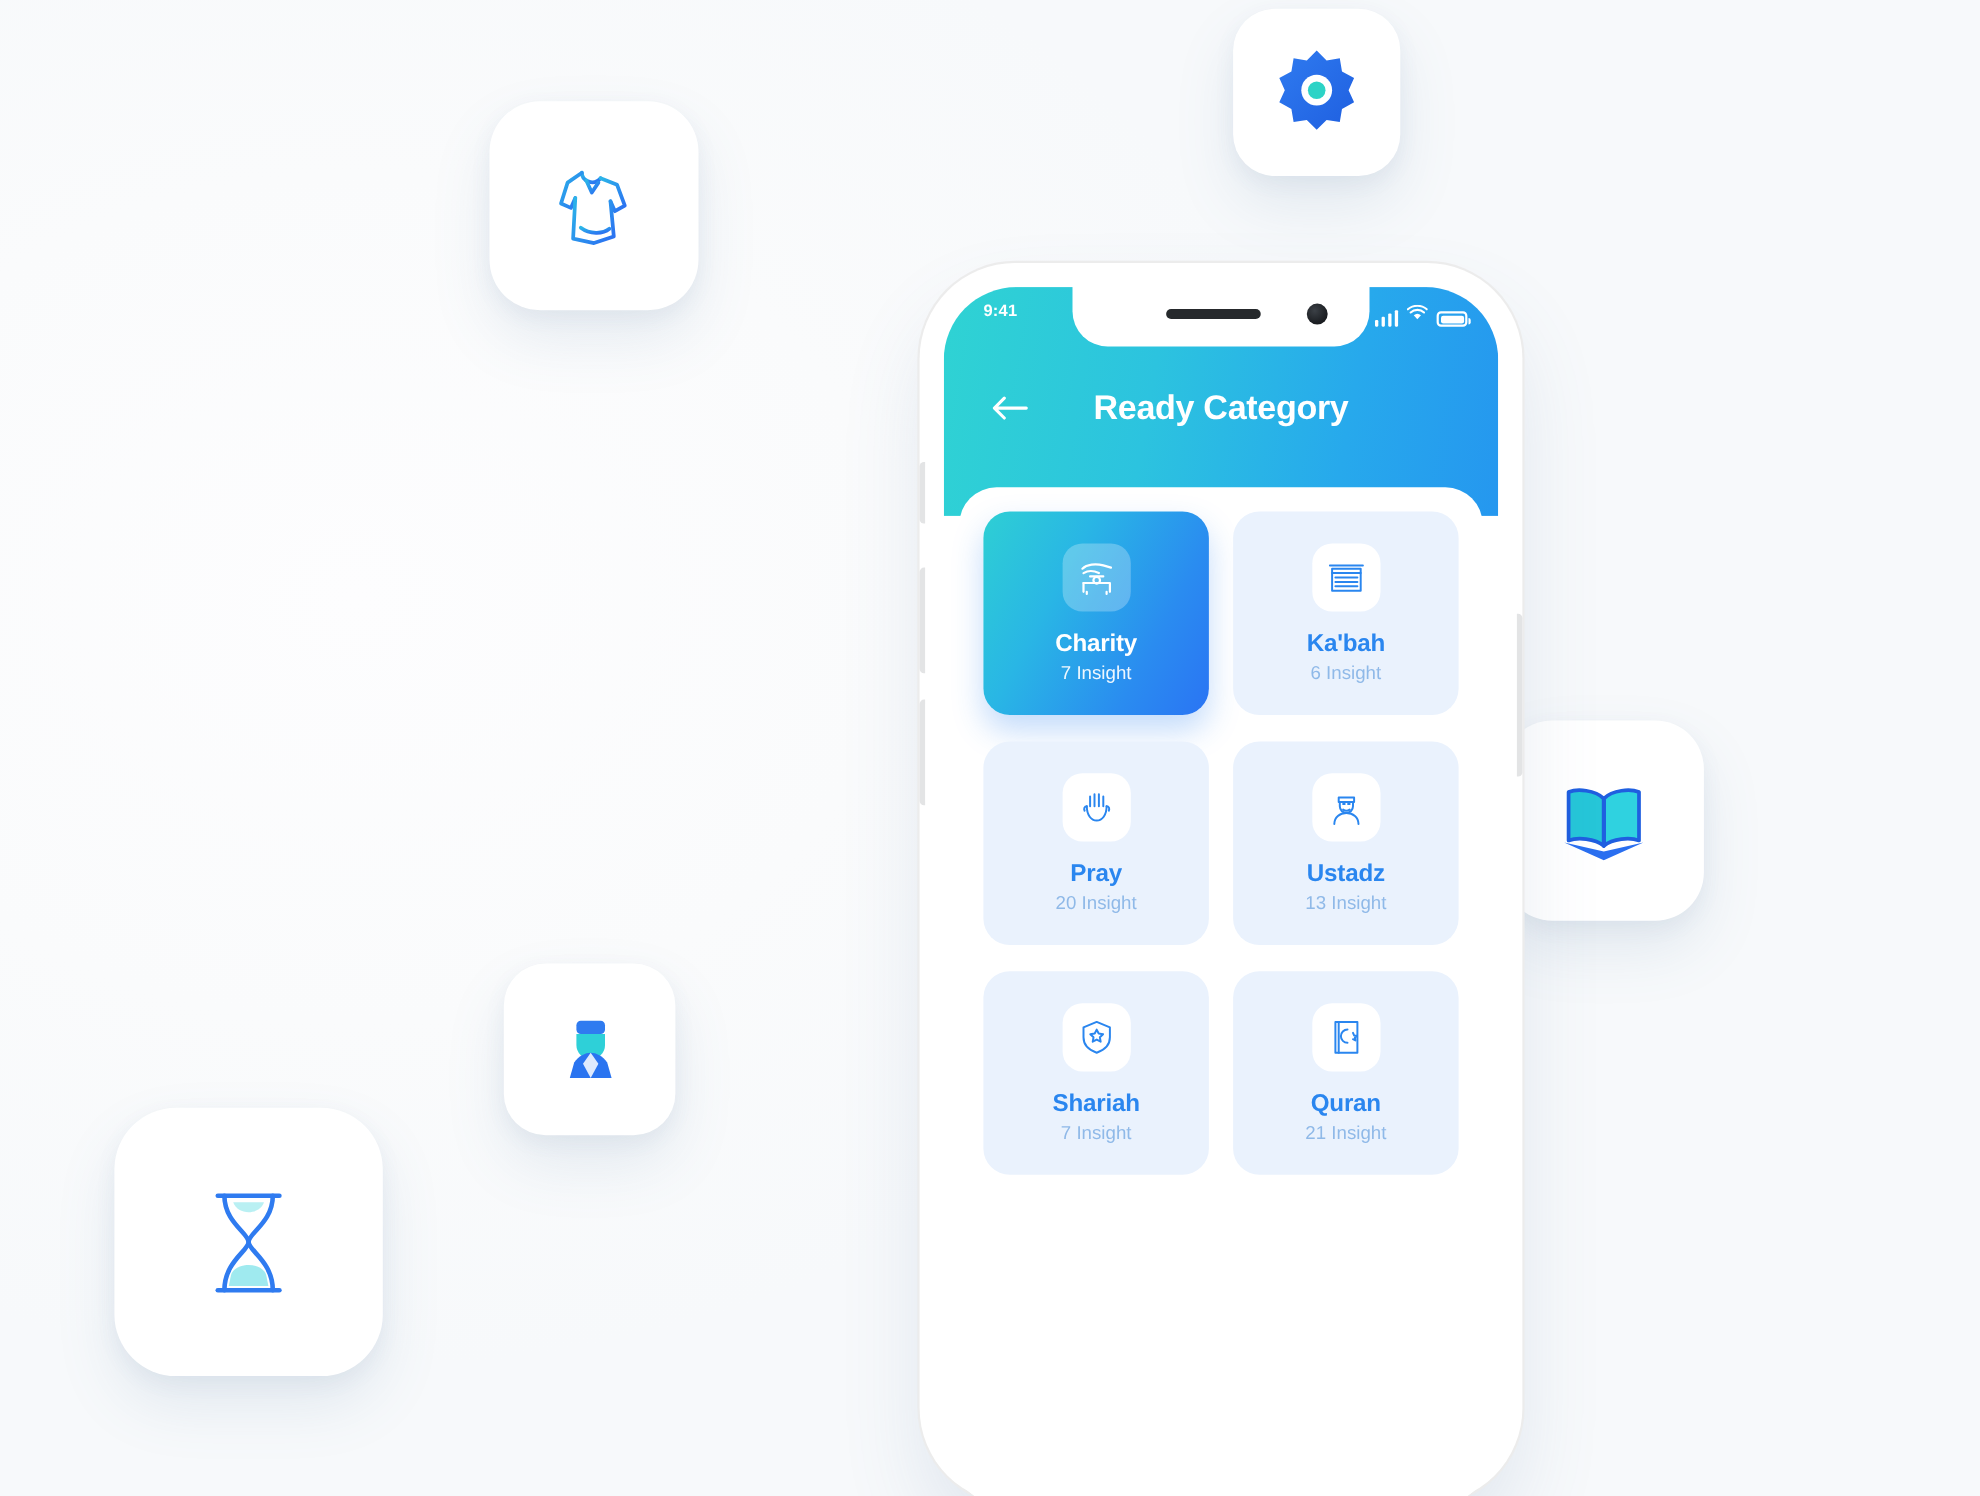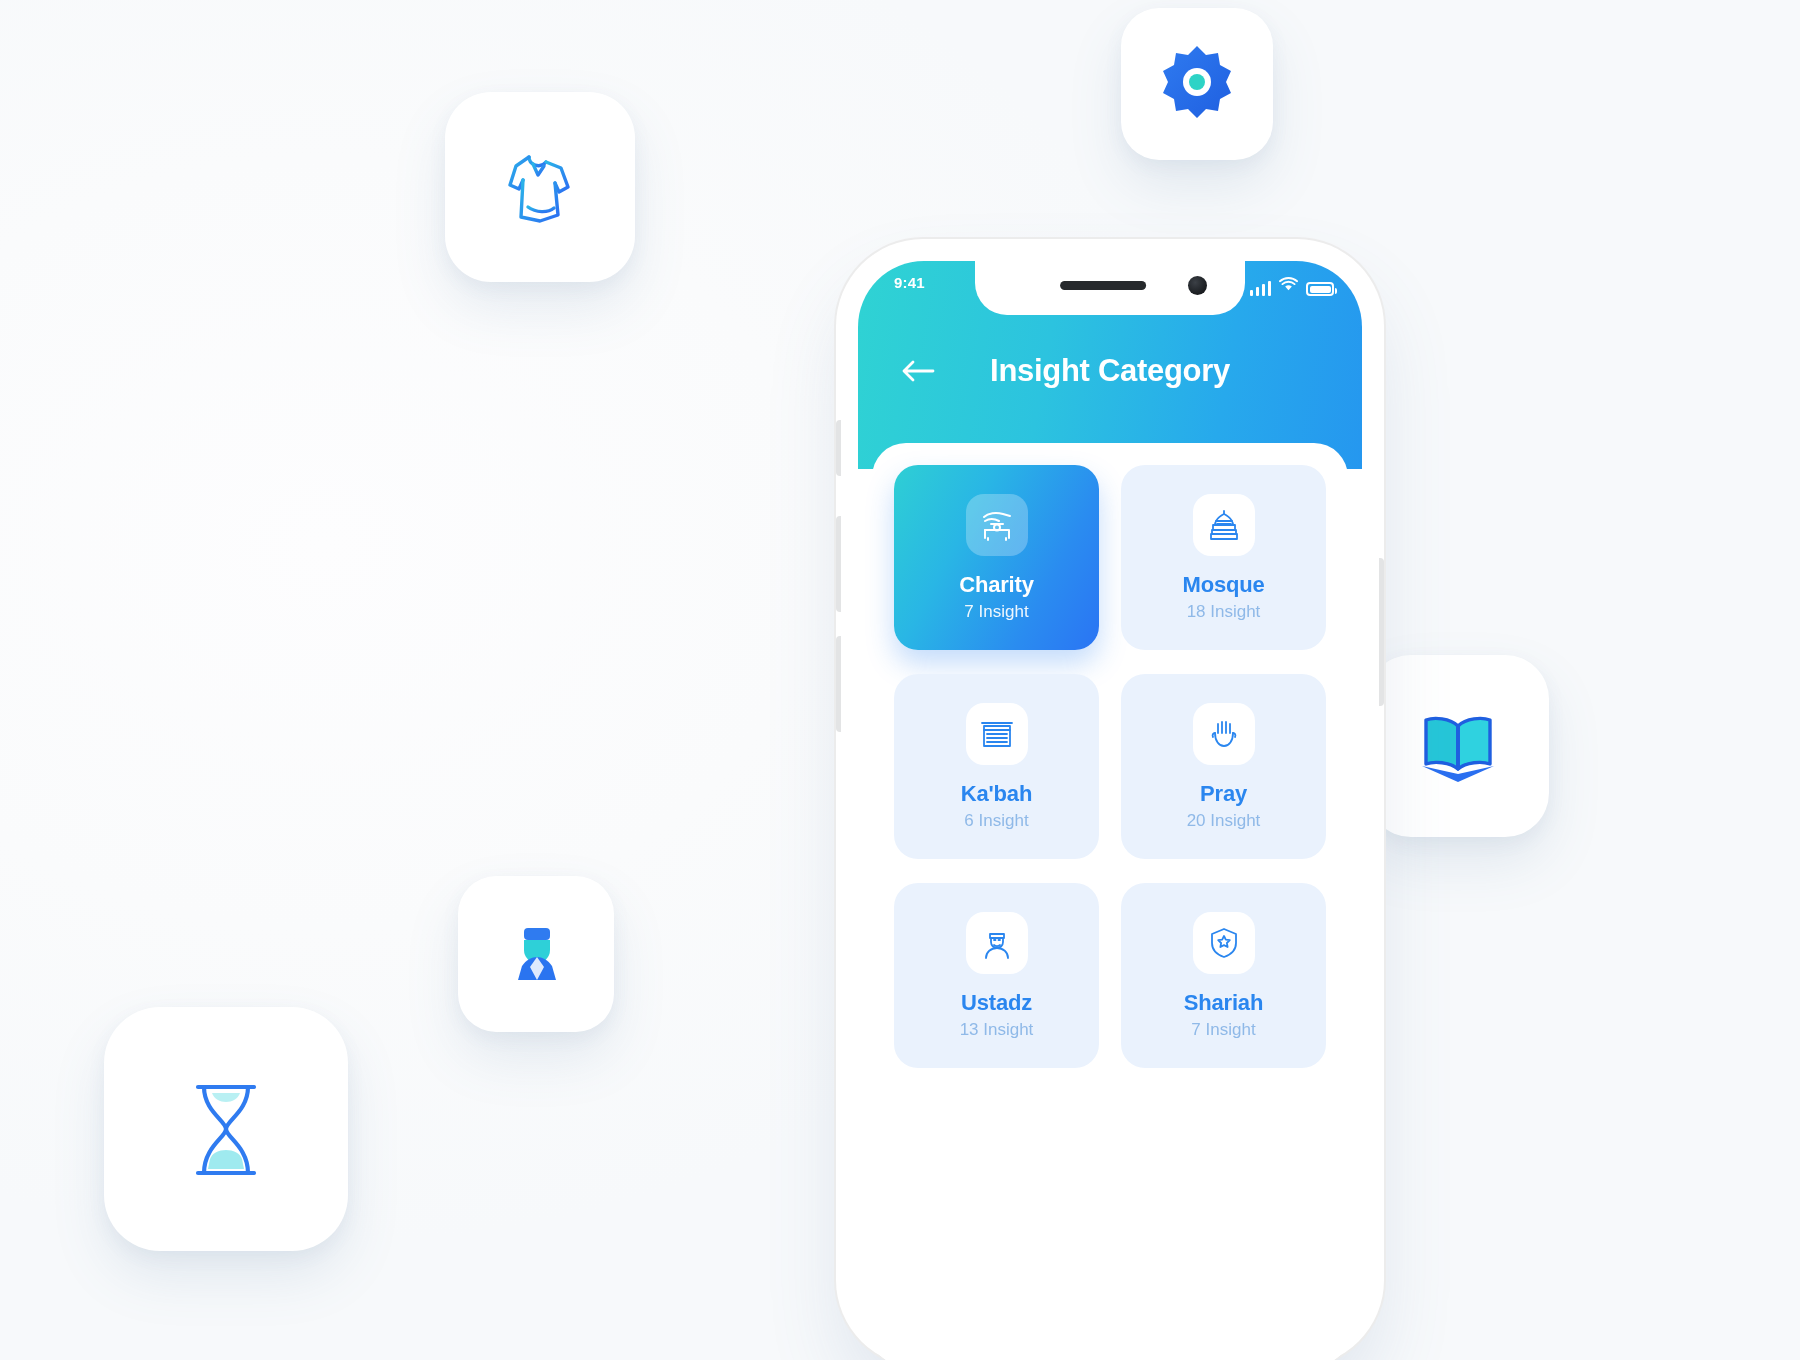--- a/index.html
+++ b/index.html
@@ -310,21 +310,21 @@
               </span>
           </div>
         </div>
 
         <div id="navbar">
           <div id="back-arrow">
             <svg width="34" height="24" viewBox="0 0 34 24" fill="none">
               <path d="M32 12 H3 M12 3 L3 12 L12 21" stroke="#ffffff" stroke-width="2.8" stroke-linecap="round" stroke-linejoin="round"></path>
             </svg>
           </div>
-          <div id="screen-title">Insight Category</div>
+          <div id="screen-title">Ready Category</div>
         </div>
       </div>
 
       <div id="sheet">
         <div id="grid">
 
           <div class="card active">
             <div class="card-icon">
               <svg width="36" height="34" viewBox="0 0 36 34" fill="none" stroke="#ffffff" stroke-width="2" stroke-linecap="round" stroke-linejoin="round">
                 <path d="M5 9 C9 5, 17 4, 24 6 L31 8"></path>
@@ -334,34 +334,20 @@
                 <path d="M6 22 H30 V30"></path>
                 <path d="M6 22 V30"></path>
                 <path d="M9 30 V32 M27 30 V32"></path>
               </svg>
             </div>
             <div class="card-title">Charity</div>
             <div class="card-sub">7 Insight</div>
           </div>
 
 
-          <div class="card">
-            <div class="card-icon">
-              <svg width="34" height="34" viewBox="0 0 34 34" fill="none" stroke="#2a86ef" stroke-width="1.8" stroke-linecap="round" stroke-linejoin="round">
-                <path d="M17 3 v3"></path>
-                <path d="M8 17 C8 10, 17 6, 17 6 C17 6, 26 10, 26 17 Z"></path>
-                <path d="M9 13 h16 M10 16 h14"></path>
-                <path d="M6 17 h22 v5 H6 Z"></path>
-                <path d="M5 22 h24 v4 H5 Z"></path>
-                <path d="M4 26 h26 v5 H4 Z"></path>
-              </svg>
-            </div>
-            <div class="card-title">Mosque</div>
-            <div class="card-sub">18 Insight</div>
-          </div>
 
           <div class="card">
             <div class="card-icon">
               <svg width="34" height="32" viewBox="0 0 34 32" fill="none" stroke="#2a86ef" stroke-width="1.8" stroke-linecap="round" stroke-linejoin="round">
                 <path d="M4 8 h26 v20 H4 Z"></path>
                 <path d="M4 12 h26"></path>
                 <path d="M7 16 h20 M7 20 h20 M7 24 h20"></path>
                 <path d="M2 5 h30"></path>
               </svg>
             </div>
@@ -400,18 +386,30 @@
             <div class="card-icon">
               <svg width="32" height="34" viewBox="0 0 32 34" fill="none" stroke="#2a86ef" stroke-width="1.8" stroke-linecap="round" stroke-linejoin="round">
                 <path d="M16 3 L28 8 v9 c0 8-6 12-12 14 C10 29 4 25 4 17 V8 Z"></path>
                 <path d="M16 10 l1.8 3.6 4 .6 -2.9 2.8 .7 4 -3.6-1.9 -3.6 1.9 .7-4 -2.9-2.8 4-.6 Z"></path>
               </svg>
             </div>
             <div class="card-title">Shariah</div>
             <div class="card-sub">7 Insight</div>
           </div>
 
+          <div class="card">
+            <div class="card-icon">
+              <svg width="30" height="34" viewBox="0 0 30 34" fill="none" stroke="#2a86ef" stroke-width="1.8" stroke-linecap="round" stroke-linejoin="round">
+                <path d="M5 3 h20 v28 H5 Z"></path>
+                <path d="M8 3 v28"></path>
+                <path d="M16 10 a5 5 0 1 0 0 12 a6 6 0 1 1 0 -12 Z"></path>
+                <path d="M21 13 l1 2.3 2.5 .3 -1.8 1.8 .5 2.5 -2.2-1.2"></path>
+              </svg>
+            </div>
+            <div class="card-title">Quran</div>
+            <div class="card-sub">21 Insight</div>
+          </div>
 
         </div>
       </div>
     </div>
   </div>
 </div>
 
 </body></html>

